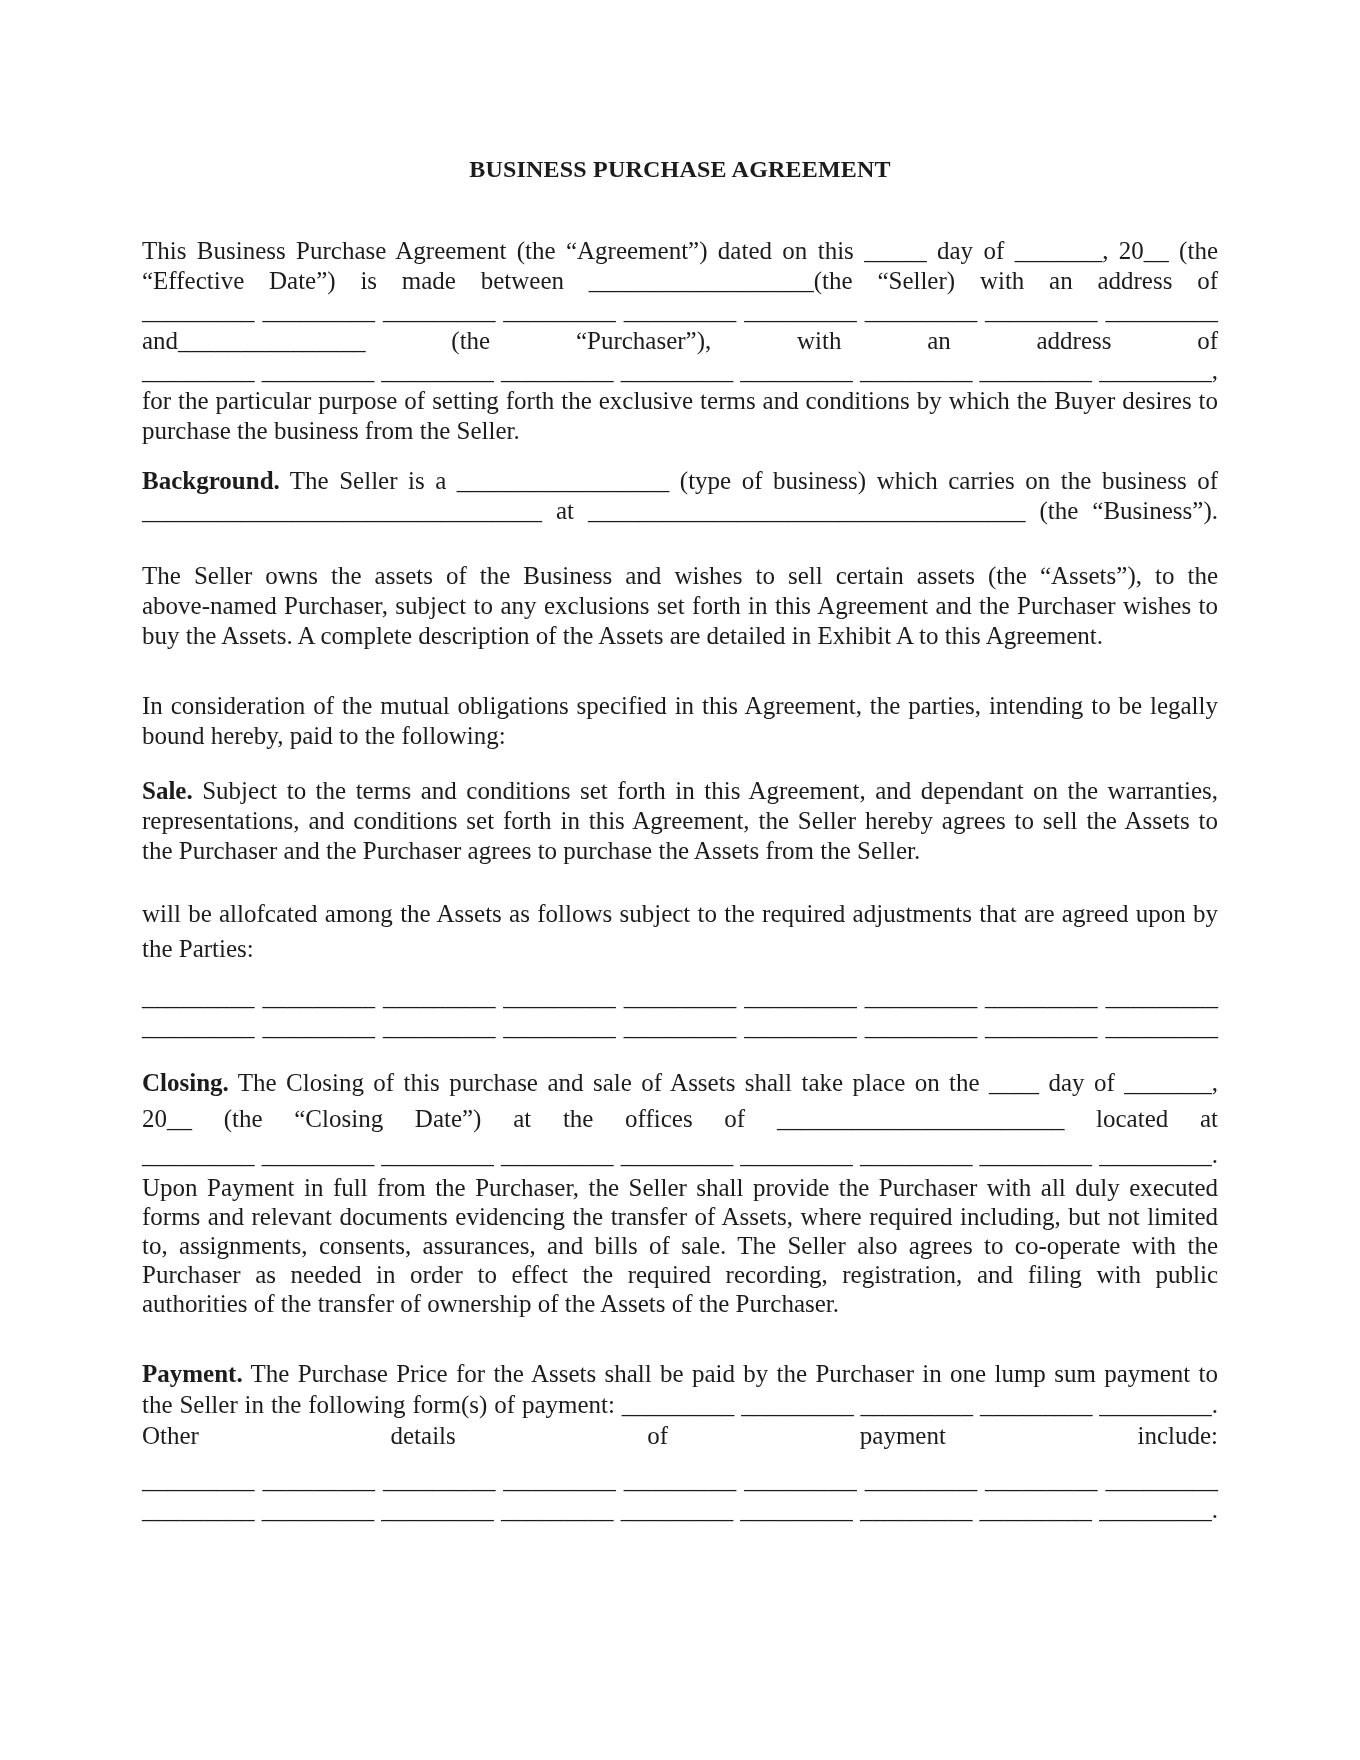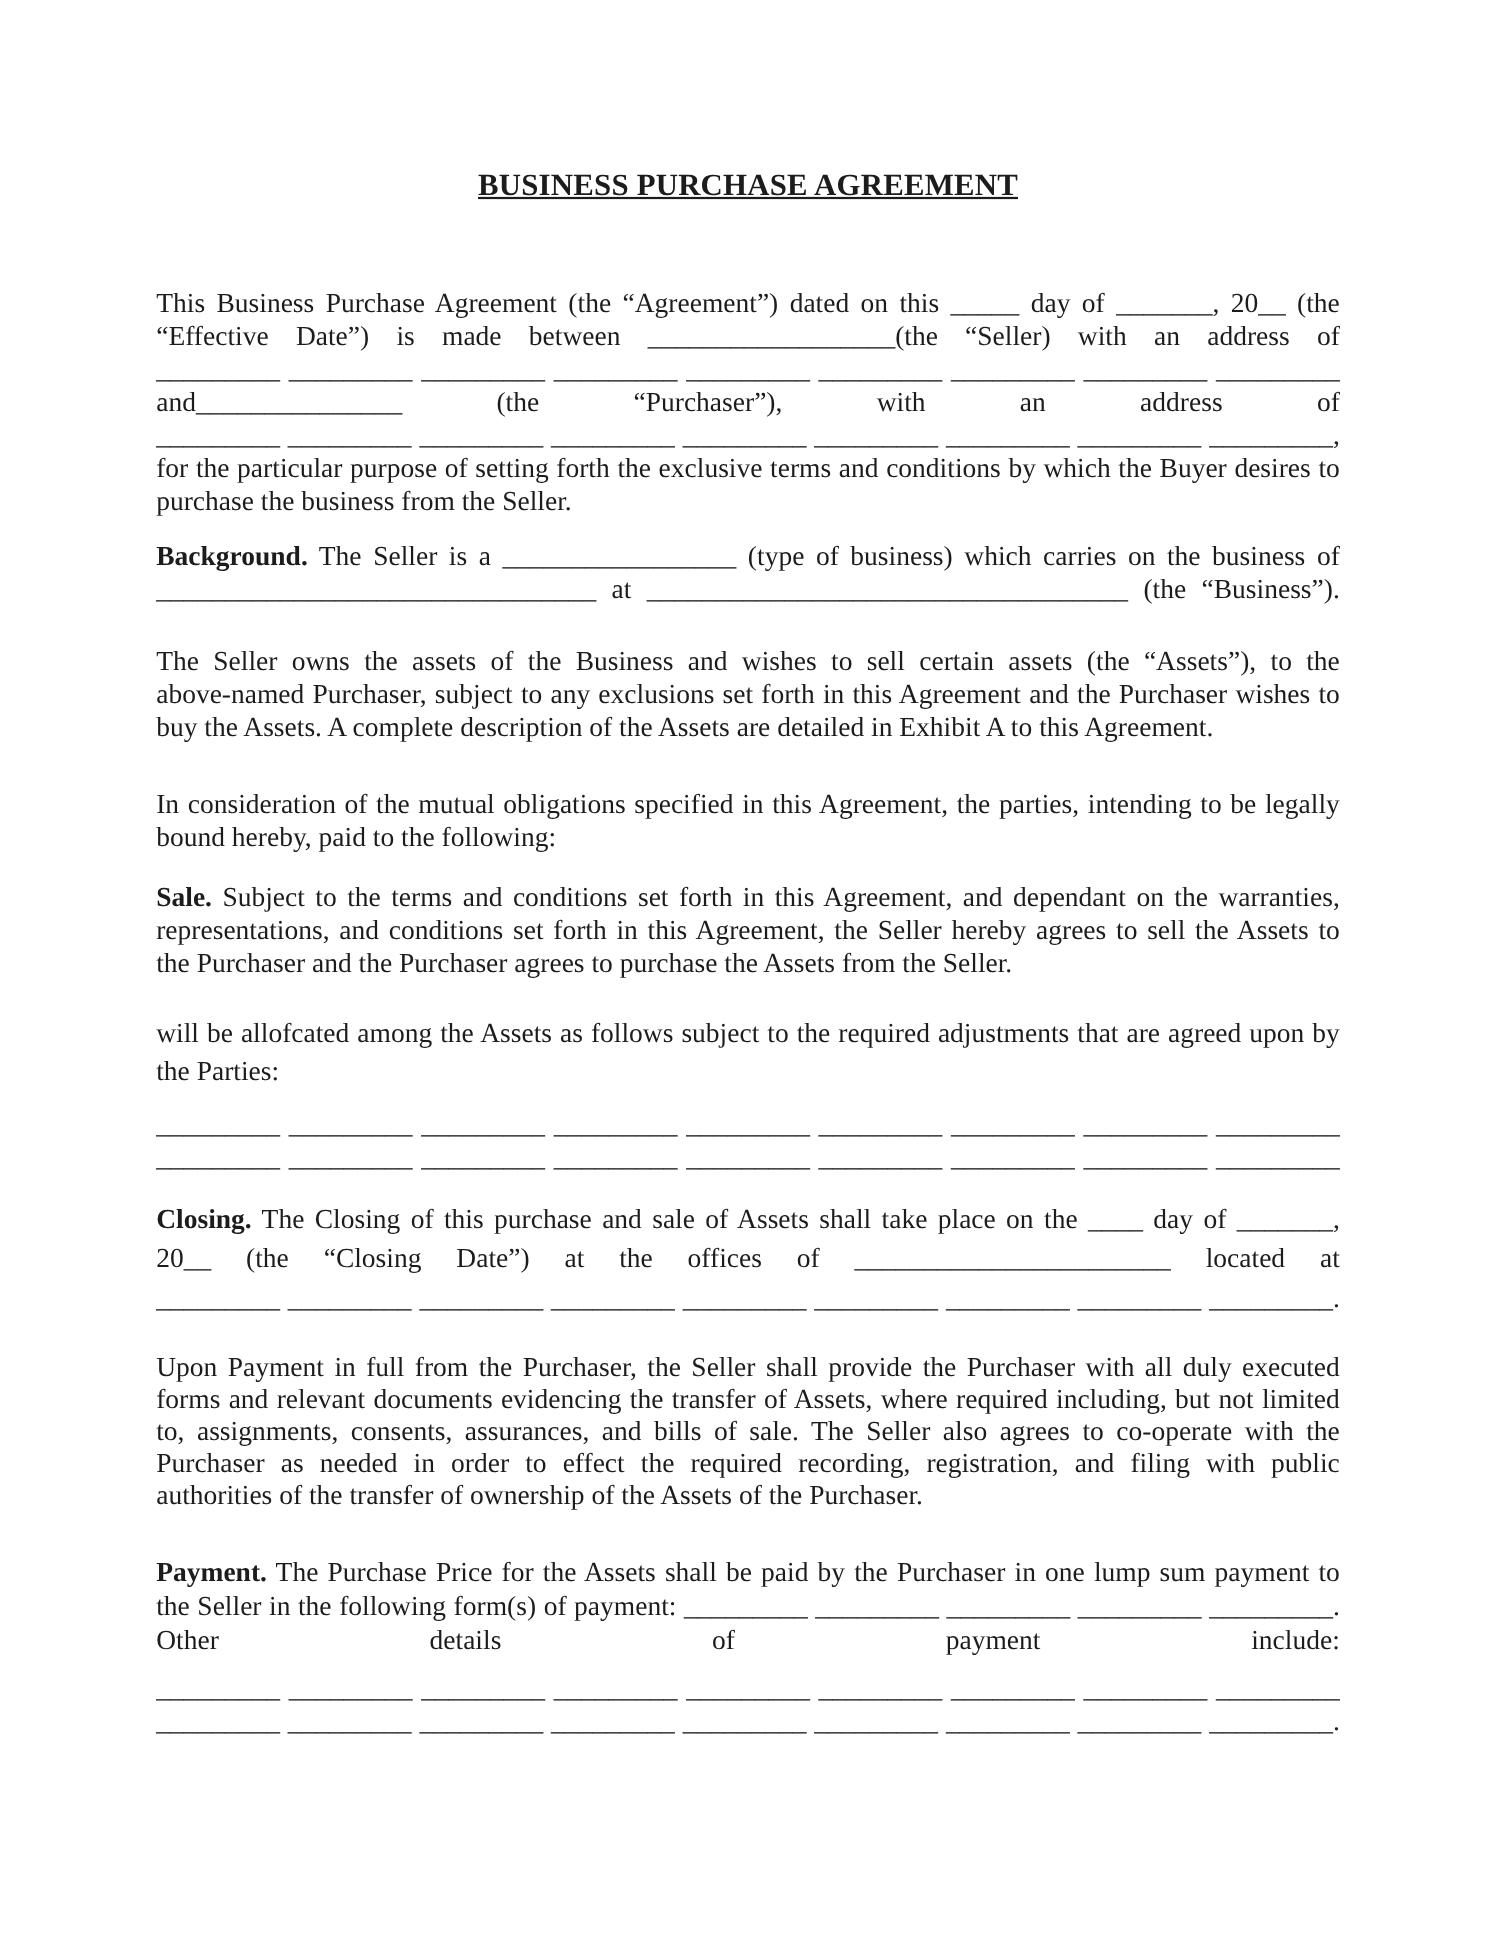--- a/index.html
+++ b/index.html
@@ -13,25 +13,24 @@
     height: 1760px;
     background: #ffffff;
     color: #1c1c1c;
     font-family: "Liberation Serif", "DejaVu Serif", serif;
     overflow: hidden;
   }
   .content {
     padding: 152px 142px 0 142px;
   }
   .title {
-    margin: 0 0 76px 0;
-    font-size: 28px;
+    margin: 0 0 50px 0;
+    font-size: 24px;
     line-height: 34px;
     font-weight: 700;
-    text-decoration: underline;
     text-align: center;
     letter-spacing: 0.2px;
   }
   .line {
     font-size: 25px;
     line-height: 30px;
     white-space: normal;
   }
   .line.j {
     text-align: justify;
@@ -48,21 +47,21 @@
   #blk-intro          { margin-top: 0; }
   #blk-background     { margin-top: 20px; }
   #blk-assets         { margin-top: 35px; }
   #blk-consideration  { margin-top: 40px; }
   #blk-sale           { margin-top: 25px; }
   #blk-purchase-price { margin-top: 30px; }
   #blk-purchase-price .line { line-height: 35px; }
   #blk-price-blanks   { margin-top: 16px; }
   #blk-closing        { margin-top: 23px; }
   #blk-closing .line  { line-height: 36px; font-family: Liberation Serif, serif; }
-  #blk-transfer       { margin-top: 30px; }
+  #blk-transfer       { }
   #blk-transfer .line { line-height: 29px; }
   #blk-payment        { margin-top: 40px; }
   #blk-payment .line  { line-height: 31px; }
   #blk-payment-blanks { margin-top: 14px; }
 </style>
 </head>
 <body>
 
 <div class="page">
   <div class="content">

